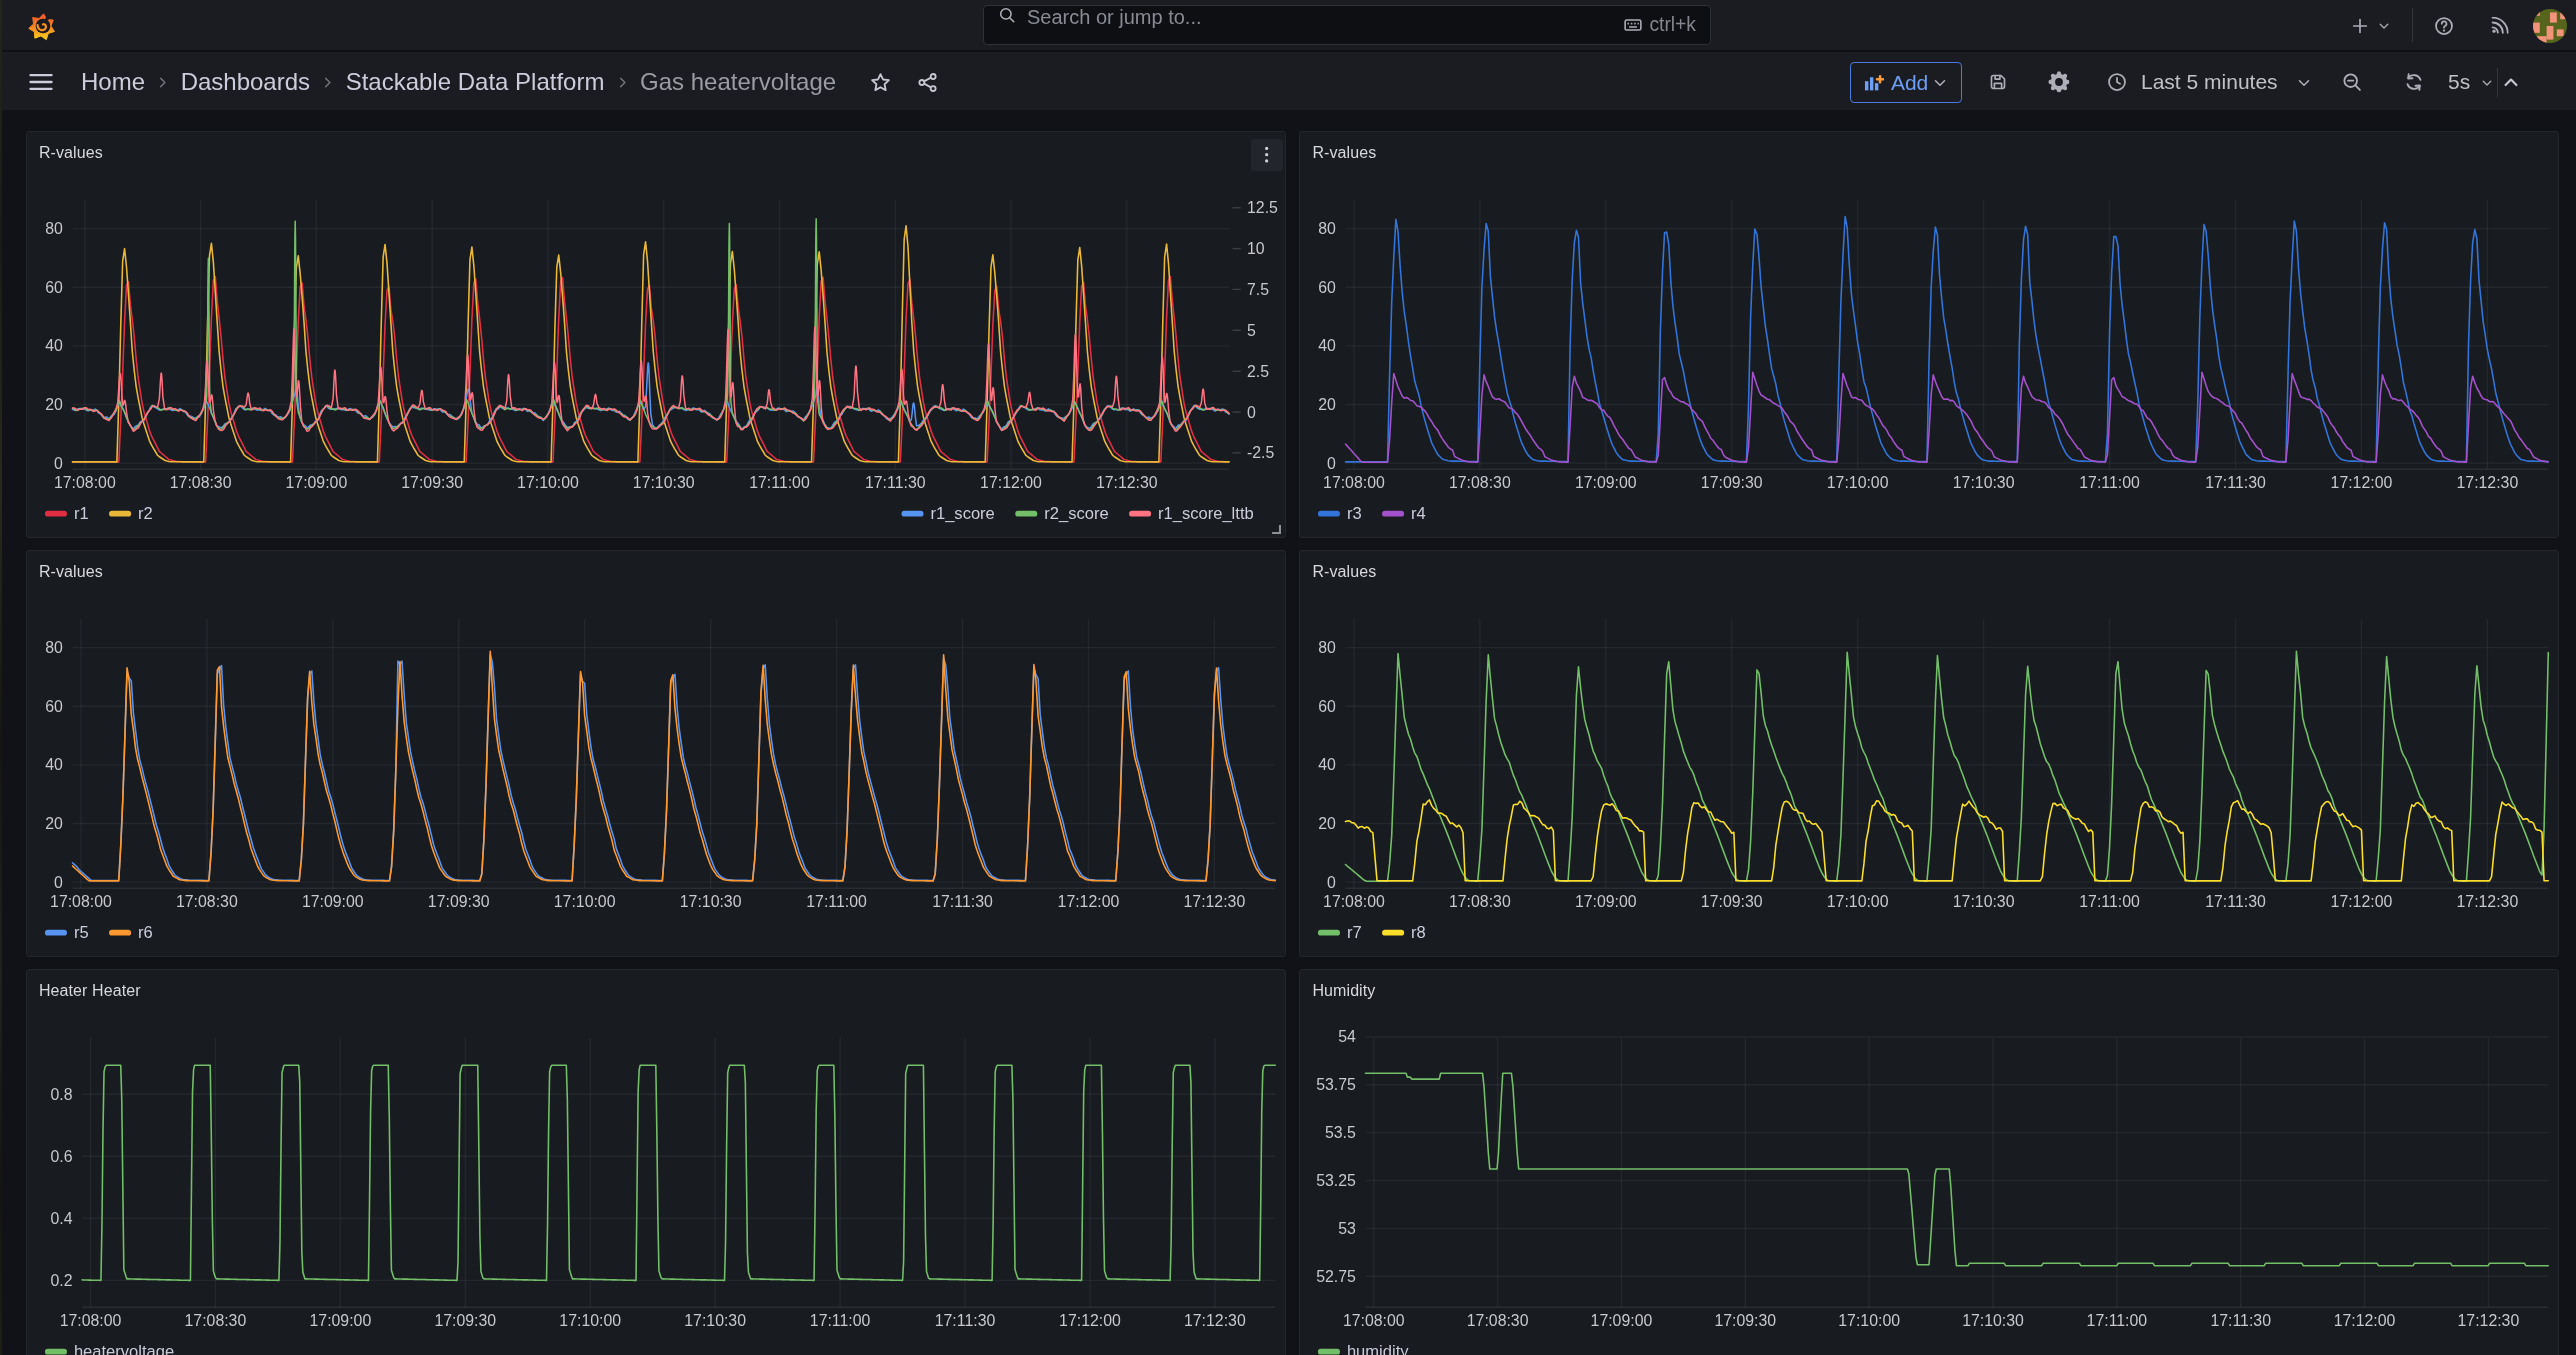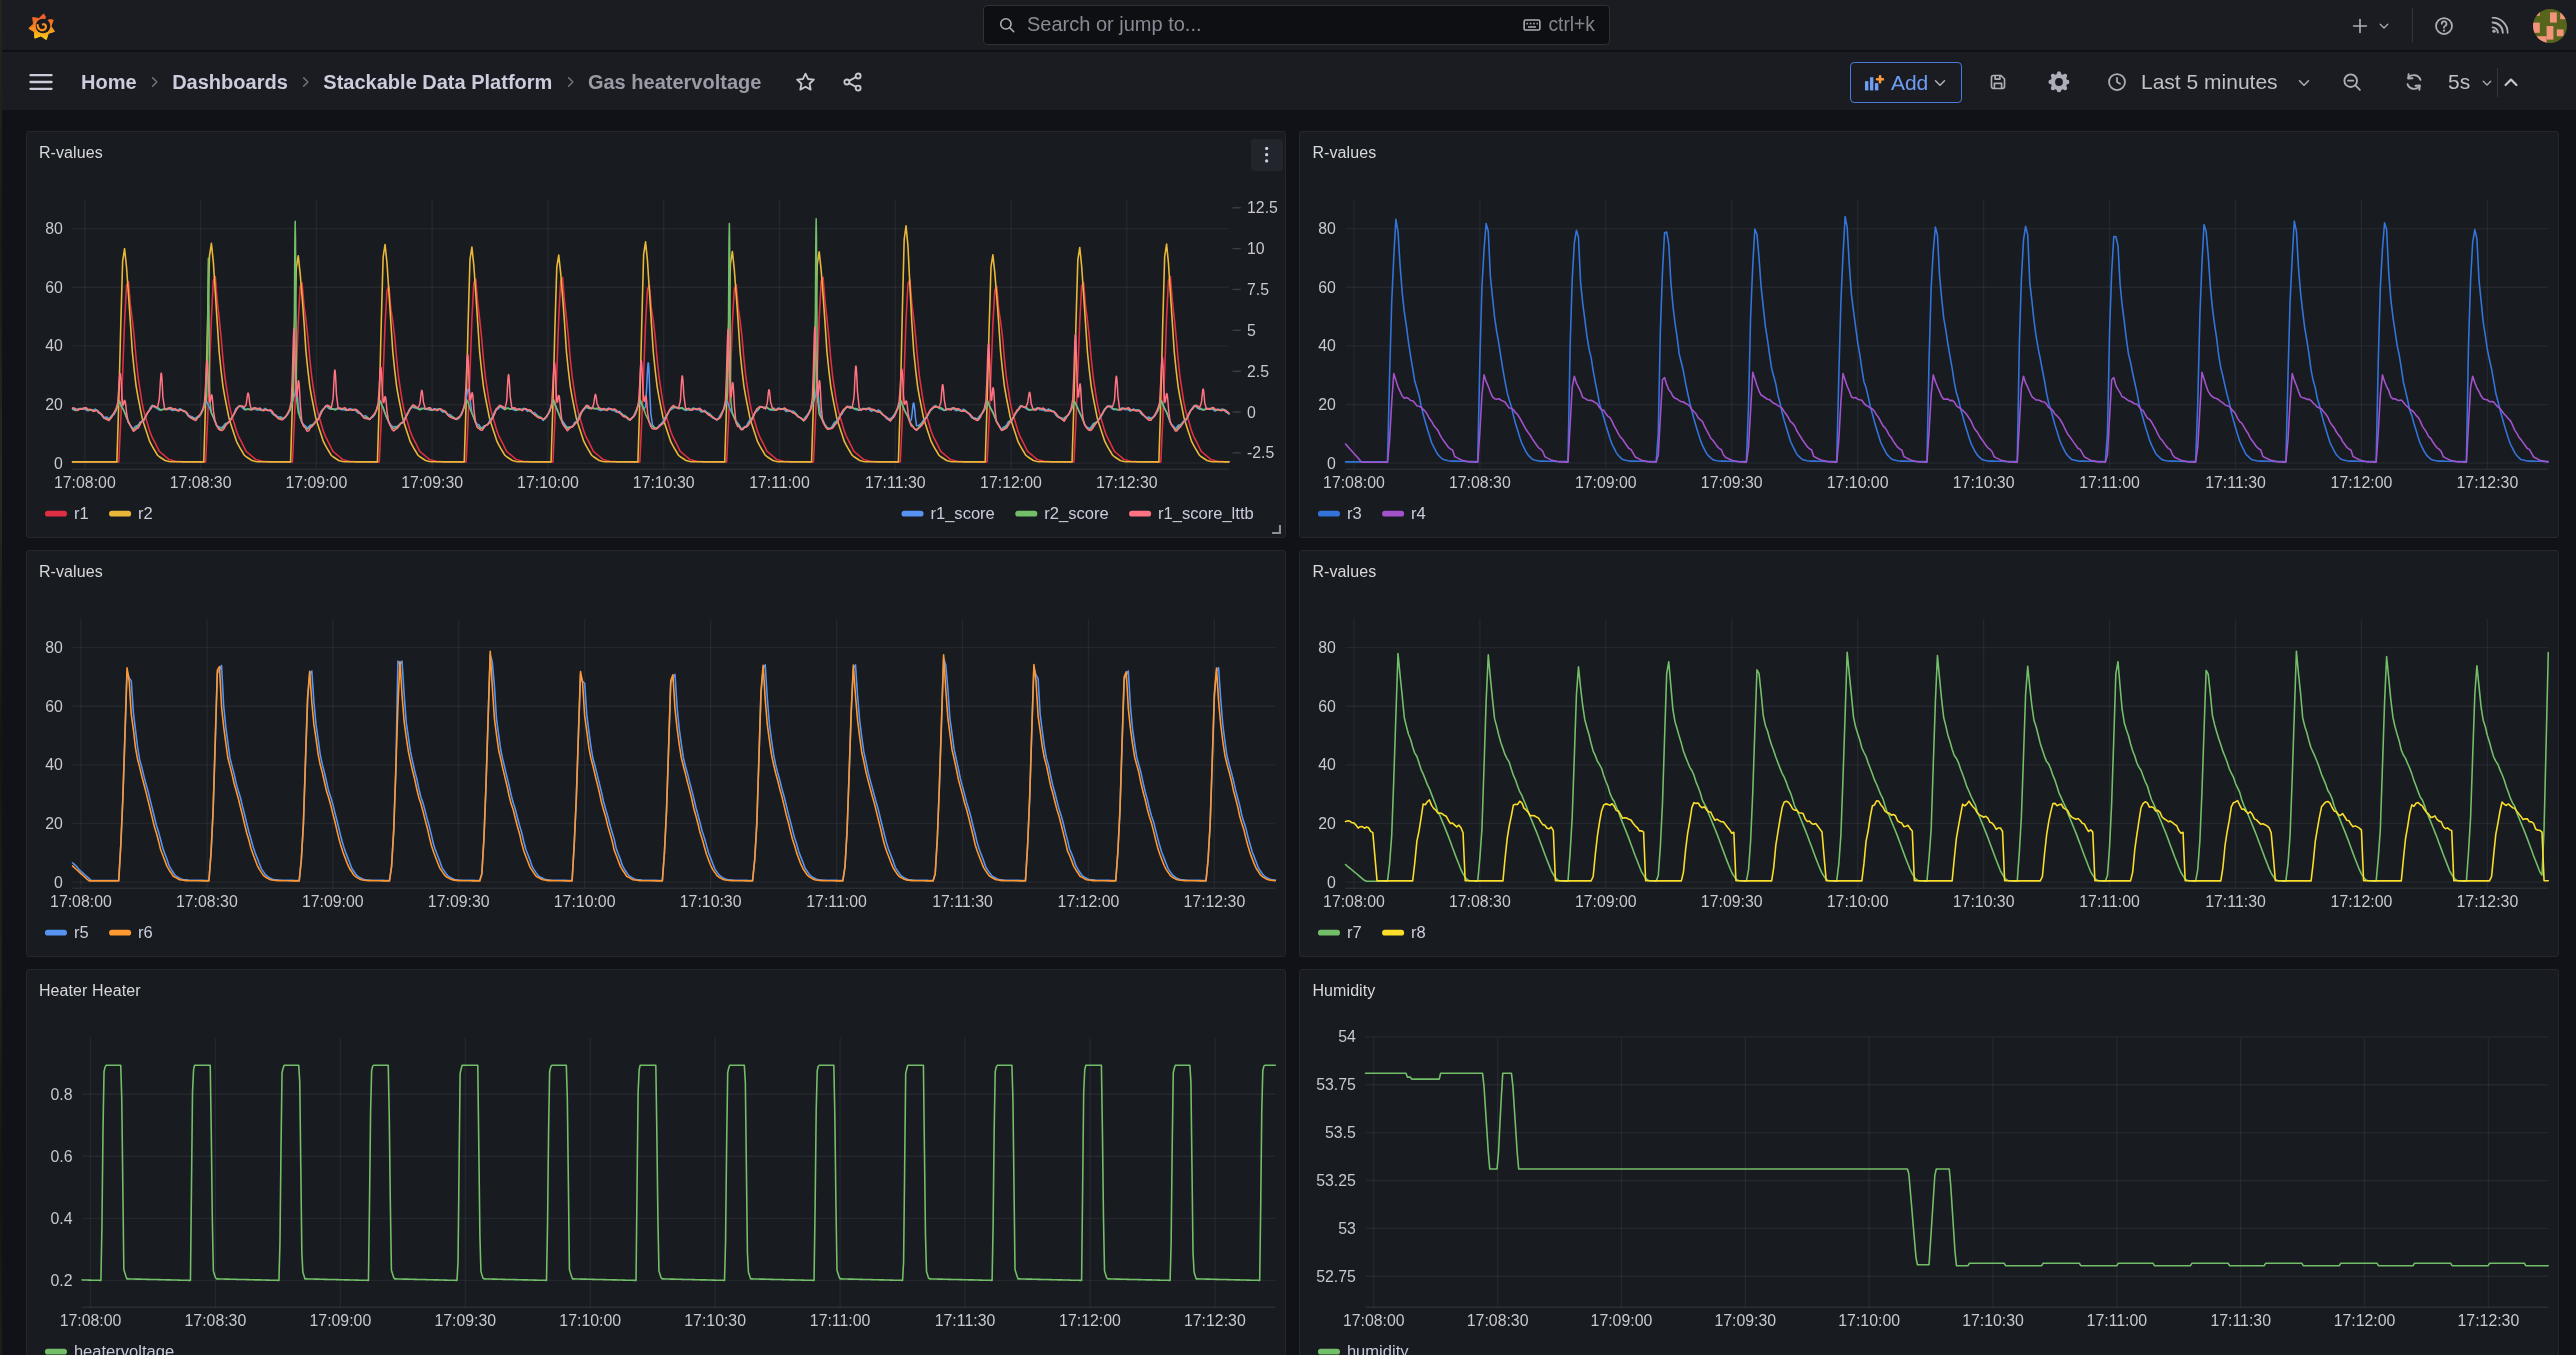--- a/index.html
+++ b/index.html
@@ -1,27 +1,27 @@
 <!DOCTYPE html>
 <html style="font-size:11px"><head><meta charset="utf-8"><style>
 * { margin:0; padding:0; box-sizing:border-box; }
 html,body { width:2576px; height:1356px; background:#111217; overflow:hidden;
   font-family:"Liberation Sans", sans-serif; color:#ccccdc; }
 .navbar { position:absolute; left:0; top:0; width:2576px; height:51px; background:#1a1c21;
   border-bottom:1.4px solid #0e0f13; }
 .toolbar { position:absolute; left:0; top:52px; width:2576px; height:58px; background:#1a1c21; }
-.searchbox { position:absolute; left:983px; top:4.8px; width:627px; height:40px; background:#0e0f13;
-  border:1.4px solid #2e3136; border-radius:4.1px; display:flex; align-items:center; padding:0 14px;
+.searchbox { position:absolute; left:983px; top:4.8px; width:728px; height:40px; background:#0e0f13;
+  border:1.4px solid #2e3136; border-radius:4.1px; display:flex; padding:0 14px;
   color:#888b94; font-size:20px; }
 .panel { position:absolute; background:#181b1f; border:1.2px solid #25272d; border-radius:2.8px; }
 .ptitle { position:absolute; left:12.4px; top:11.7px; font-size:16px; font-weight:500; color:#d8d9dd;
   letter-spacing:0.1px; }
 .kebab { position:absolute; right:1.4px; top:7px; width:32px; height:32px; background:#22252b;
   border-radius:2.8px; display:flex; align-items:center; justify-content:center; }
-.crumb { font-size:20px; color:#ccccdc;font-weight:bold; }
+.crumb { font-size:24px; color:#ccccdc; }
 .crumb.dim { color:#9a9ca5; }
 .tbtext { font-size:21px; color:#c0c1c8; white-space:nowrap; }
 .addbtn { display:flex; align-items:center; justify-content:center; border:1.4px solid #4b7bdd;
   border-radius:4.1px; color:#6f9ef7; font-size:21px; font-weight:500; }
 </style></head><body>
 <div style="position:absolute;left:0;top:0;width:2.1px;height:1356px;z-index:99;
 background:linear-gradient(180deg,#23261a 0%,#191c12 18%,#272a1c 36%,#15170e 55%,#20231a 72%,#14160d 88%,#1d2013 100%)"></div>
 <div class="navbar">
   <div style="position:absolute;left:25.5px;top:9.7px"><svg width="32" height="34" viewBox="0 0 64 66">
 <defs>

